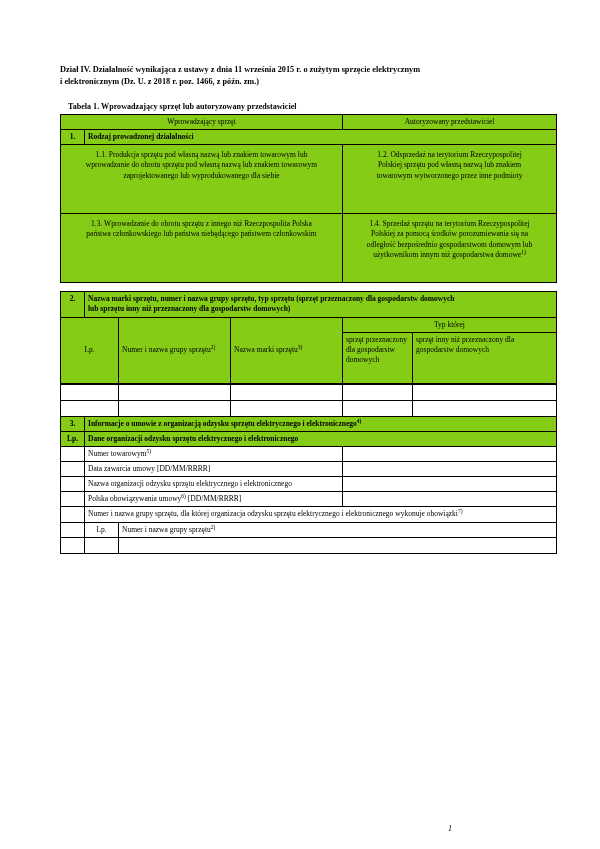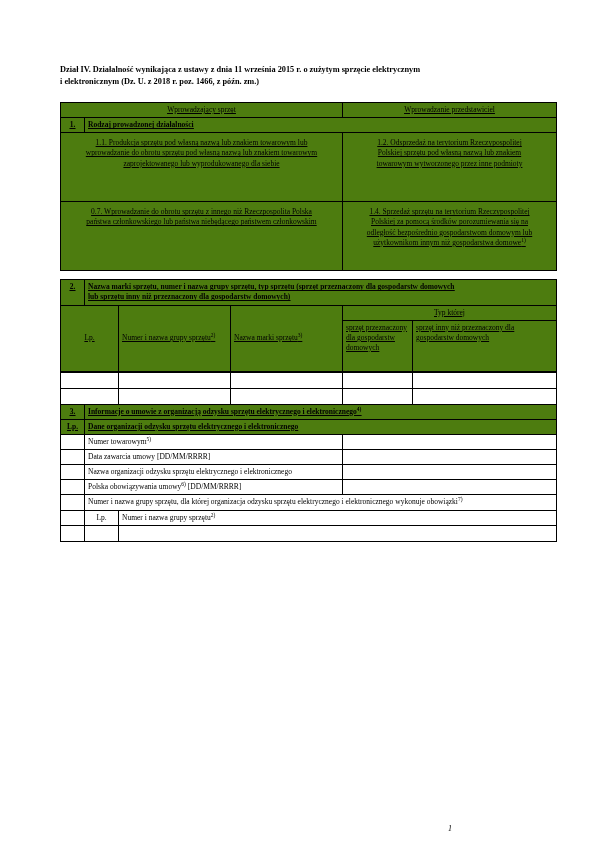--- a/index.html
+++ b/index.html
@@ -41,21 +41,21 @@
   }
   table.t1 { margin-bottom: 8px; }
   td, th {
     border: 0.7px solid #000000;
     vertical-align: top;
     padding: 2px 3px;
     font-size: 7.5px;
     line-height: 1.35;
     font-weight: normal;
   }
-  .shaded { background: #4d7c0f; text-decoration: underline; }
+  .shaded { background: #84cc16; }
   .ctr { text-align: center; }
   .bold { font-weight: bold; }
   .just { text-align: justify; }
   .hdr-row td {
     text-align: center;
     font-weight: normal;
     padding-top: 2px;
     padding-bottom: 2px;
   }
   .sec-row td {
@@ -78,49 +78,50 @@
 </head>
 <body>
 
 <div class="page">
 
   <div class="doc-heading">
     <span>Dział IV. Działalność wynikająca z ustawy z dnia 11 września 2015 r. o zużytym sprzęcie elektrycznym</span><br>
     <span>i elektronicznym (Dz. U. z 2018 r. poz. 1466, z późn. zm.)</span>
   </div>
 
+  <div class="table-caption">Tabela 1. Wprowadzający sprzęt lub autoryzowany przedstawiciel</div>
 
   <table class="t1">
     <colgroup>
       <col style="width:24px">
       <col style="width:34px">
       <col style="width:112px">
       <col style="width:112px">
       <col style="width:70px">
       <col style="width:144px">
     </colgroup>
     <tbody>
 
       <tr class="hdr-row shaded">
         <td class="ctr shaded" colspan="4">Wprowadzający sprzęt</td>
-        <td class="ctr shaded" colspan="2">Wprowadzanie przedstawiciel</td>
+        <td class="ctr shaded" colspan="2">Autoryzowany przedstawiciel</td>
       </tr>
 
       <tr class="sec-row shaded">
         <td class="shaded bold ctr">1.</td>
         <td class="shaded bold" colspan="5">Rodzaj prowadzonej działalności</td>
       </tr>
 
       <tr>
         <td class="shaded ctr cell-pad tall" colspan="4">1.1. Produkcja sprzętu pod własną nazwą lub znakiem towarowym lub wprowadzanie do obrotu sprzętu pod własną nazwą lub znakiem towarowym zaprojektowanego lub wyprodukowanego dla siebie</td>
         <td class="shaded ctr cell-pad tall" colspan="2">1.2. Odsprzedaż na terytorium Rzeczypospolitej Polskiej sprzętu pod własną nazwą lub znakiem towarowym wytworzonego przez inne podmioty</td>
       </tr>
 
       <tr>
-        <td class="shaded ctr cell-pad tall" colspan="4">0.7. Wprowadzanie do obrotu sprzętu z innego niż Rzeczpospolita Polska państwa członkowskiego lub państwa niebędącego państwem członkowskim</td>
+        <td class="shaded ctr cell-pad tall" colspan="4">1.3. Wprowadzanie do obrotu sprzętu z innego niż Rzeczpospolita Polska państwa członkowskiego lub państwa niebędącego państwem członkowskim</td>
         <td class="shaded ctr cell-pad tall" colspan="2"><span>1.4. Sprzedaż sprzętu na terytorium Rzeczypospolitej Polskiej za pomocą środków porozumiewania się na odległość bezpośrednio gospodarstwom domowym lub użytkownikom innym niż gospodarstwa domowe</span><sup>1)</sup></td>
       </tr>
     </tbody>
   </table>
 
   <table class="t2">
     <colgroup>
       <col style="width:24px">
       <col style="width:34px">
       <col style="width:112px">

